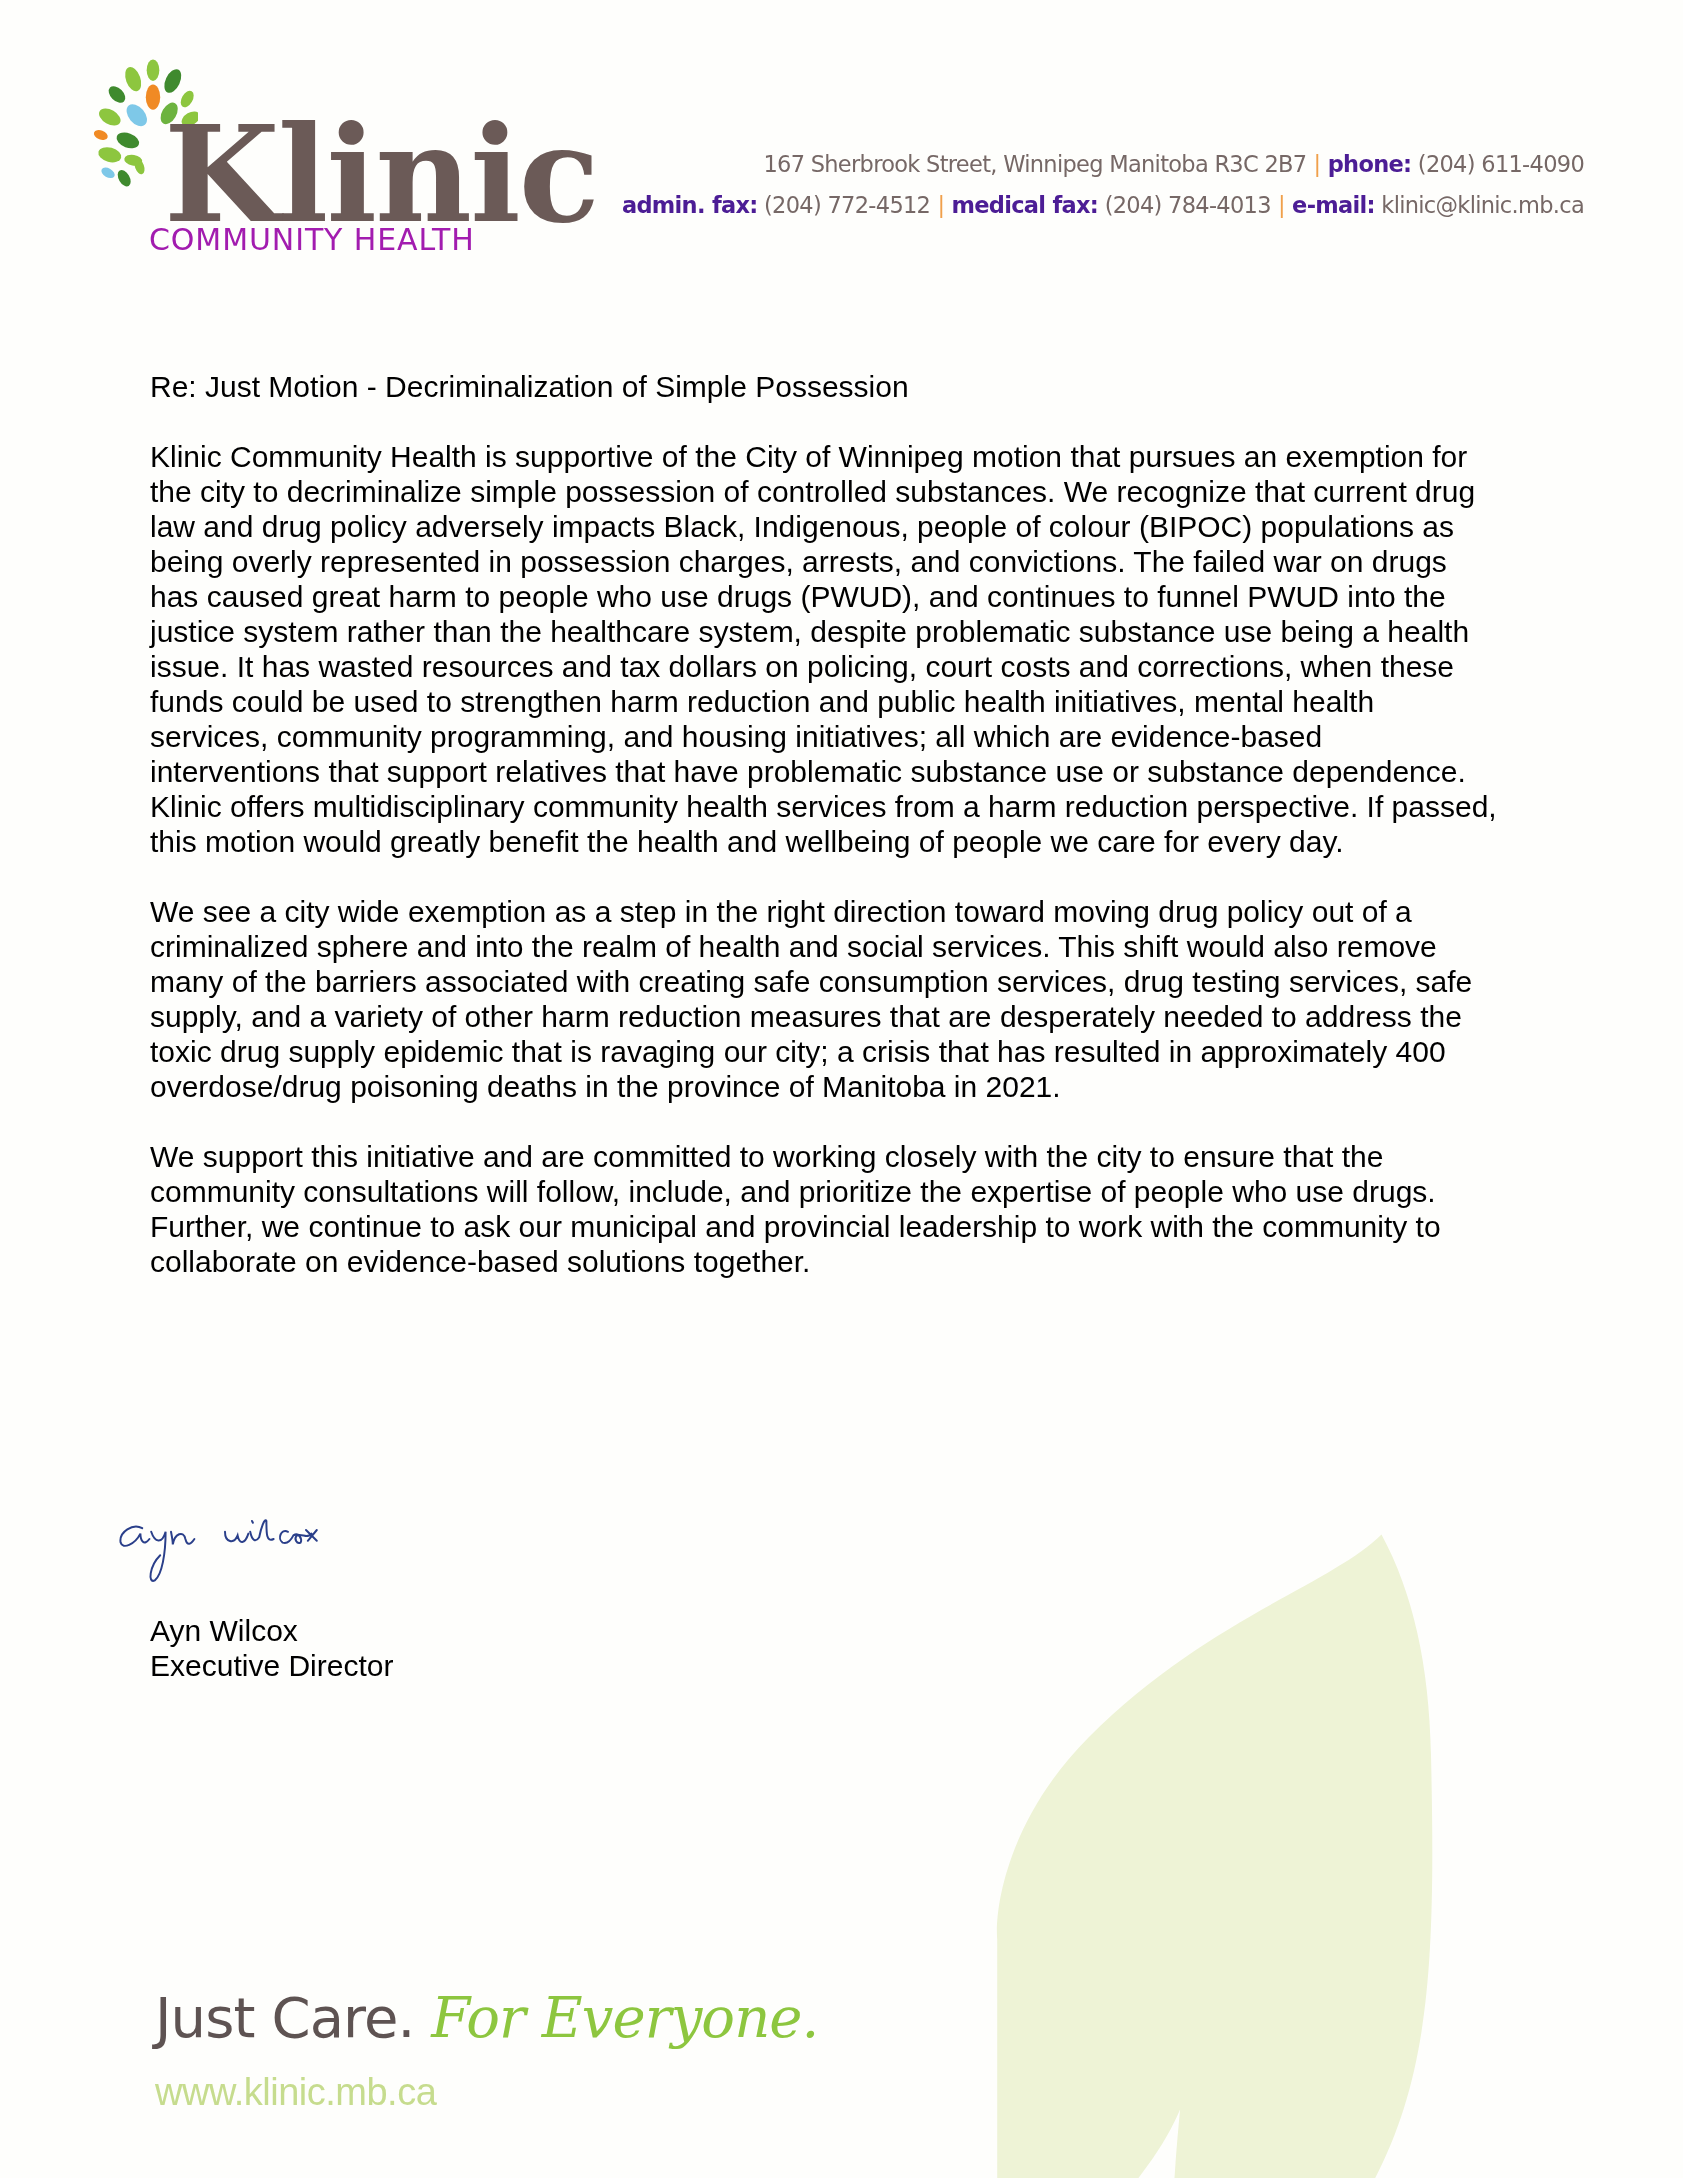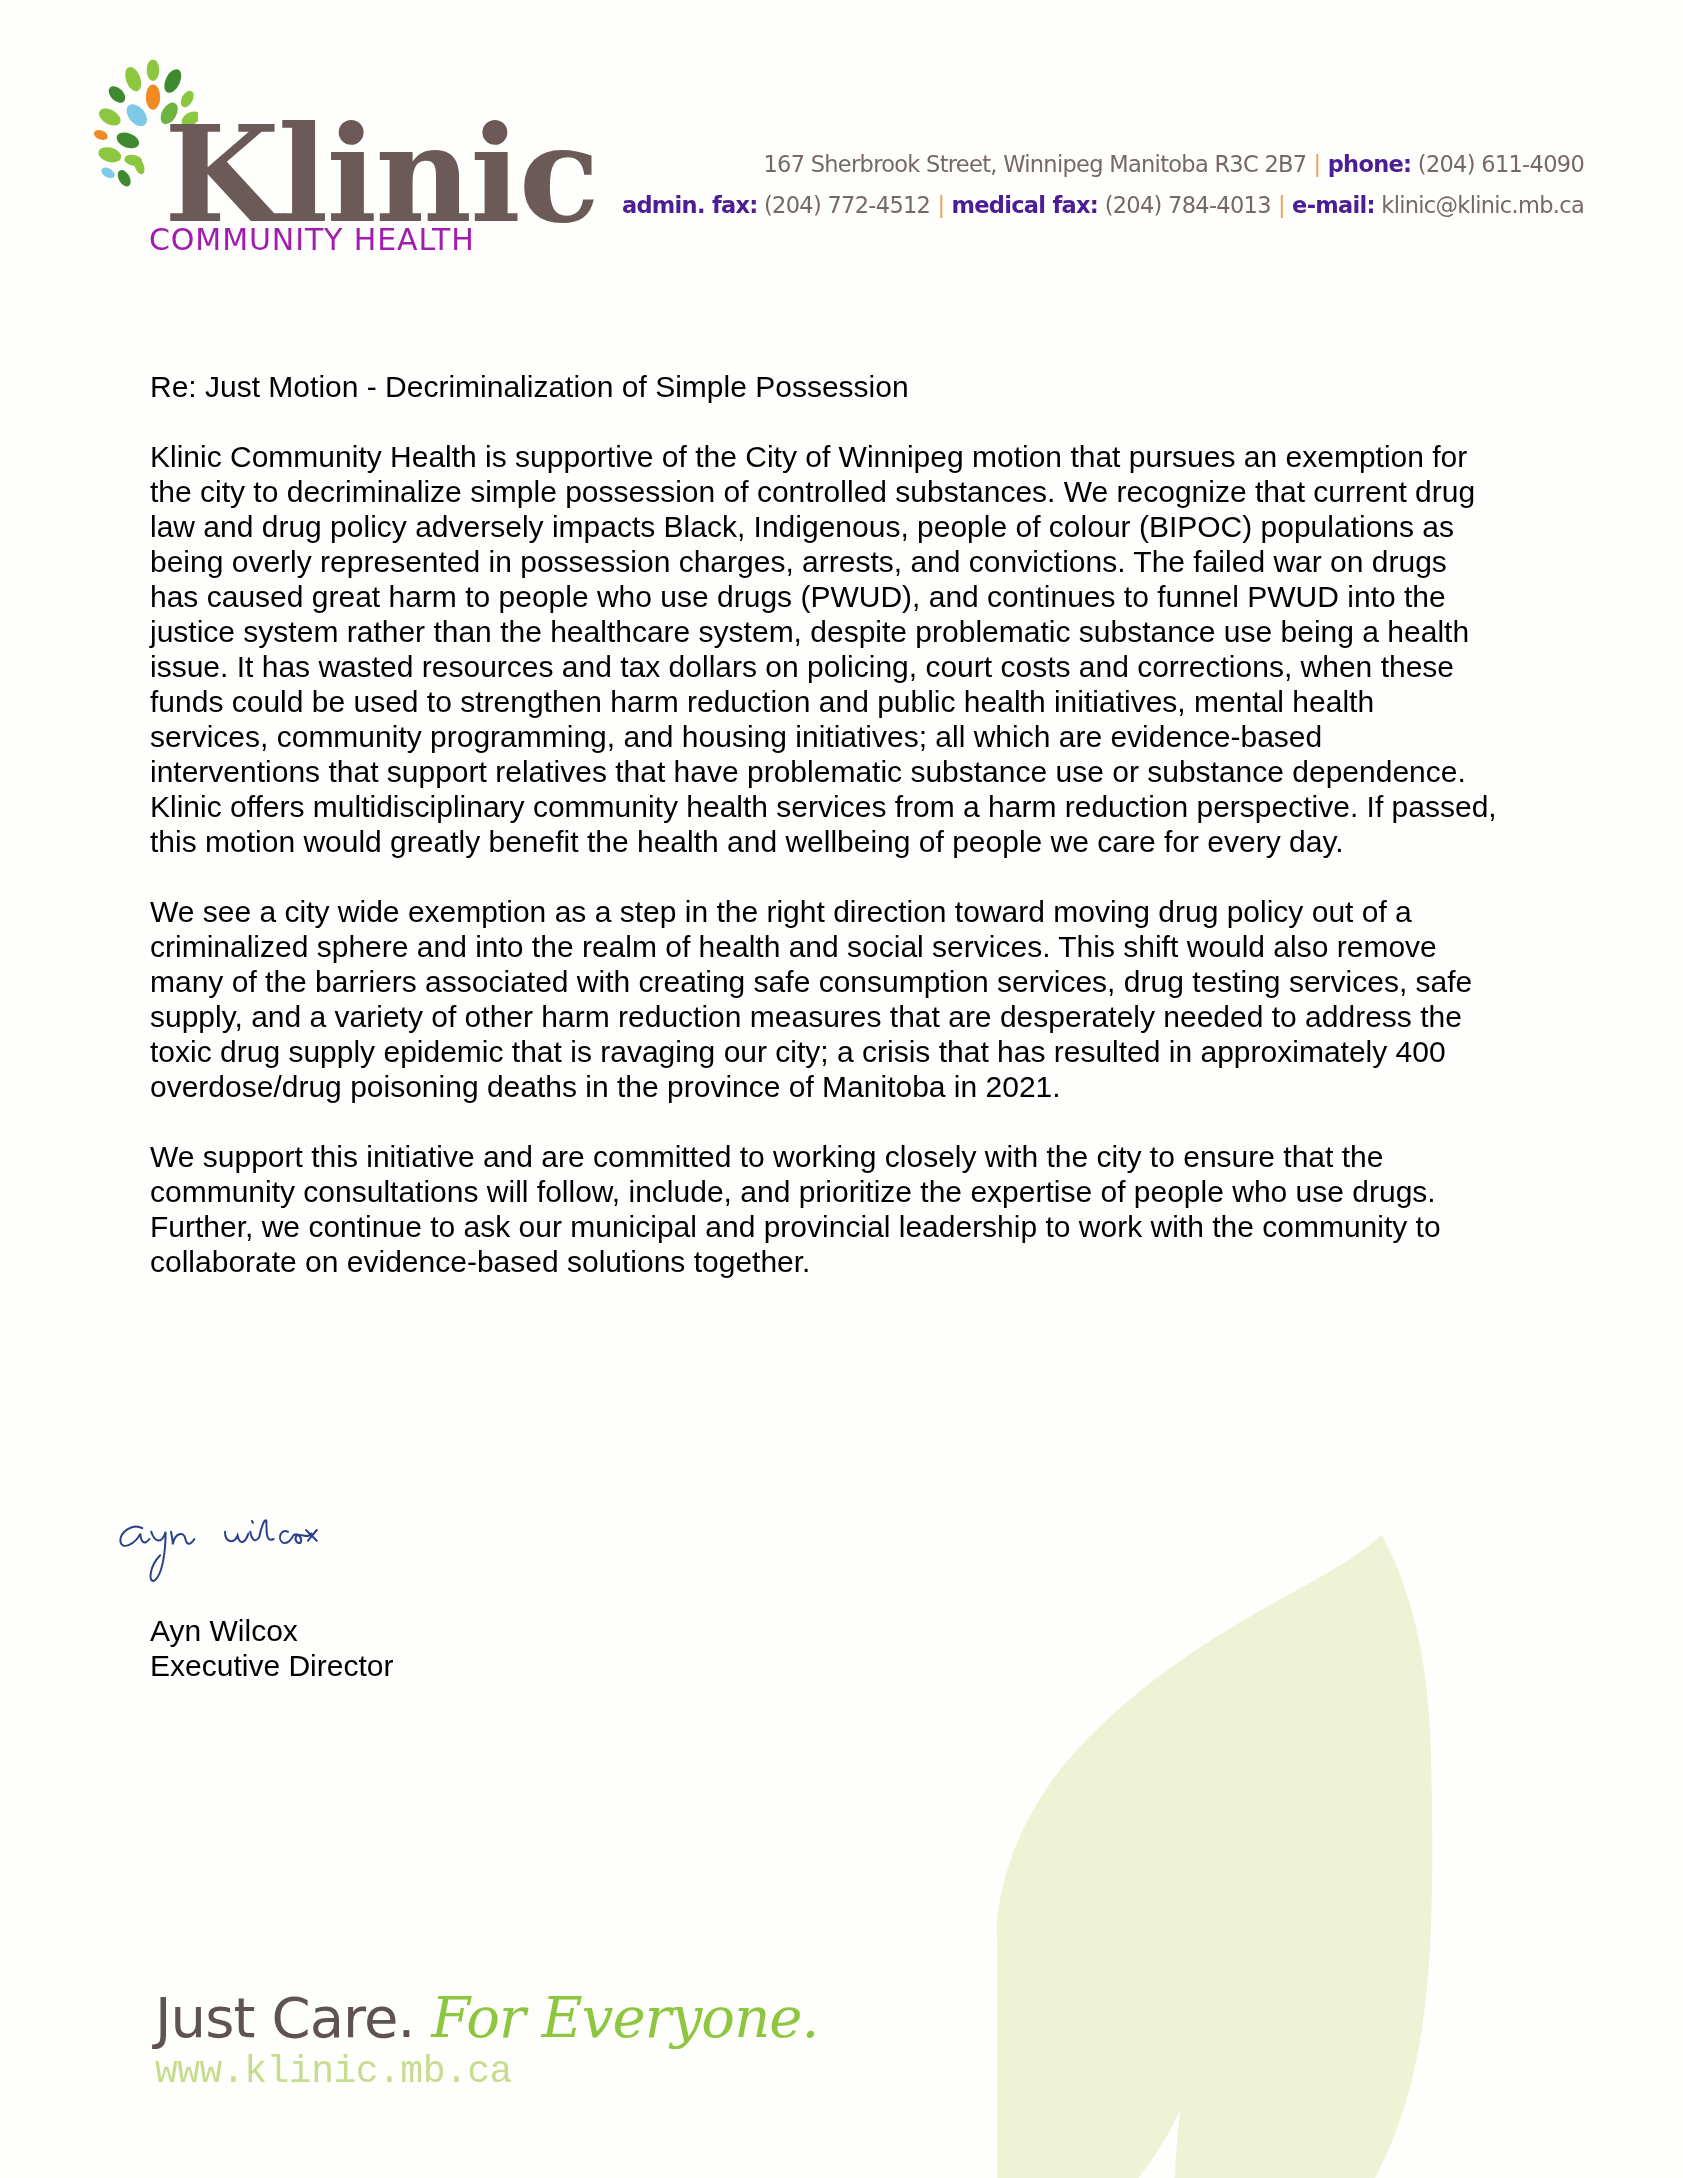--- a/index.html
+++ b/index.html
@@ -34,21 +34,21 @@
     position: absolute; left: 150px; top: 369px; width: 1350px; z-index: 1;
     font-size: 30px; line-height: 35px;
   }
   .letter p { margin: 0 0 35px 0; }
   .date { margin-bottom: 37px !important; }
   .sig-svg { position: absolute; left: 108px; top: 1512px; width: 288px; height: 99px; z-index: 1; }
   .signer { position: absolute; left: 150px; top: 1613px; font-size: 30px; line-height: 35px; z-index: 1; }
   .footer { position: absolute; left: 155px; top: 1985px; z-index: 1; }
   .tagline { font-family: "DejaVu Sans", sans-serif; font-size: 56px; color: #5e5352; letter-spacing: -0.9px; }
   .tagline .em { font-family: "DejaVu Serif", serif; font-style: italic; color: #8dc63f; }
-  .website { font-family: Liberation Mono, monospace; font-size: 38px; color: #c6dc8e; margin-top: 0; letter-spacing: -0.5px; }
+  .website { font-family: Liberation Sans, sans-serif; font-size: 38px; color: #c6dc8e; margin-top: 21px; letter-spacing: -0.5px; }
 </style>
 </head>
 <body>
 
 <svg class="leaf-bg" viewBox="0 0 770 770">
   <path d="M435 55 C380 110 240 150 110 280 C20 370 5 470 8 505 L8 770 L165 770 C210 710 250 650 253 405 C235 520 215 620 205 770 L428 770 C490 650 495 520 490 300 C488 200 470 120 435 55 Z" fill="#eef3d6"></path>
 </svg>
 
 <div class="logo">
   <svg width="108" height="135" viewBox="0 0 120 150" style="position:absolute;left:0;top:0;">

